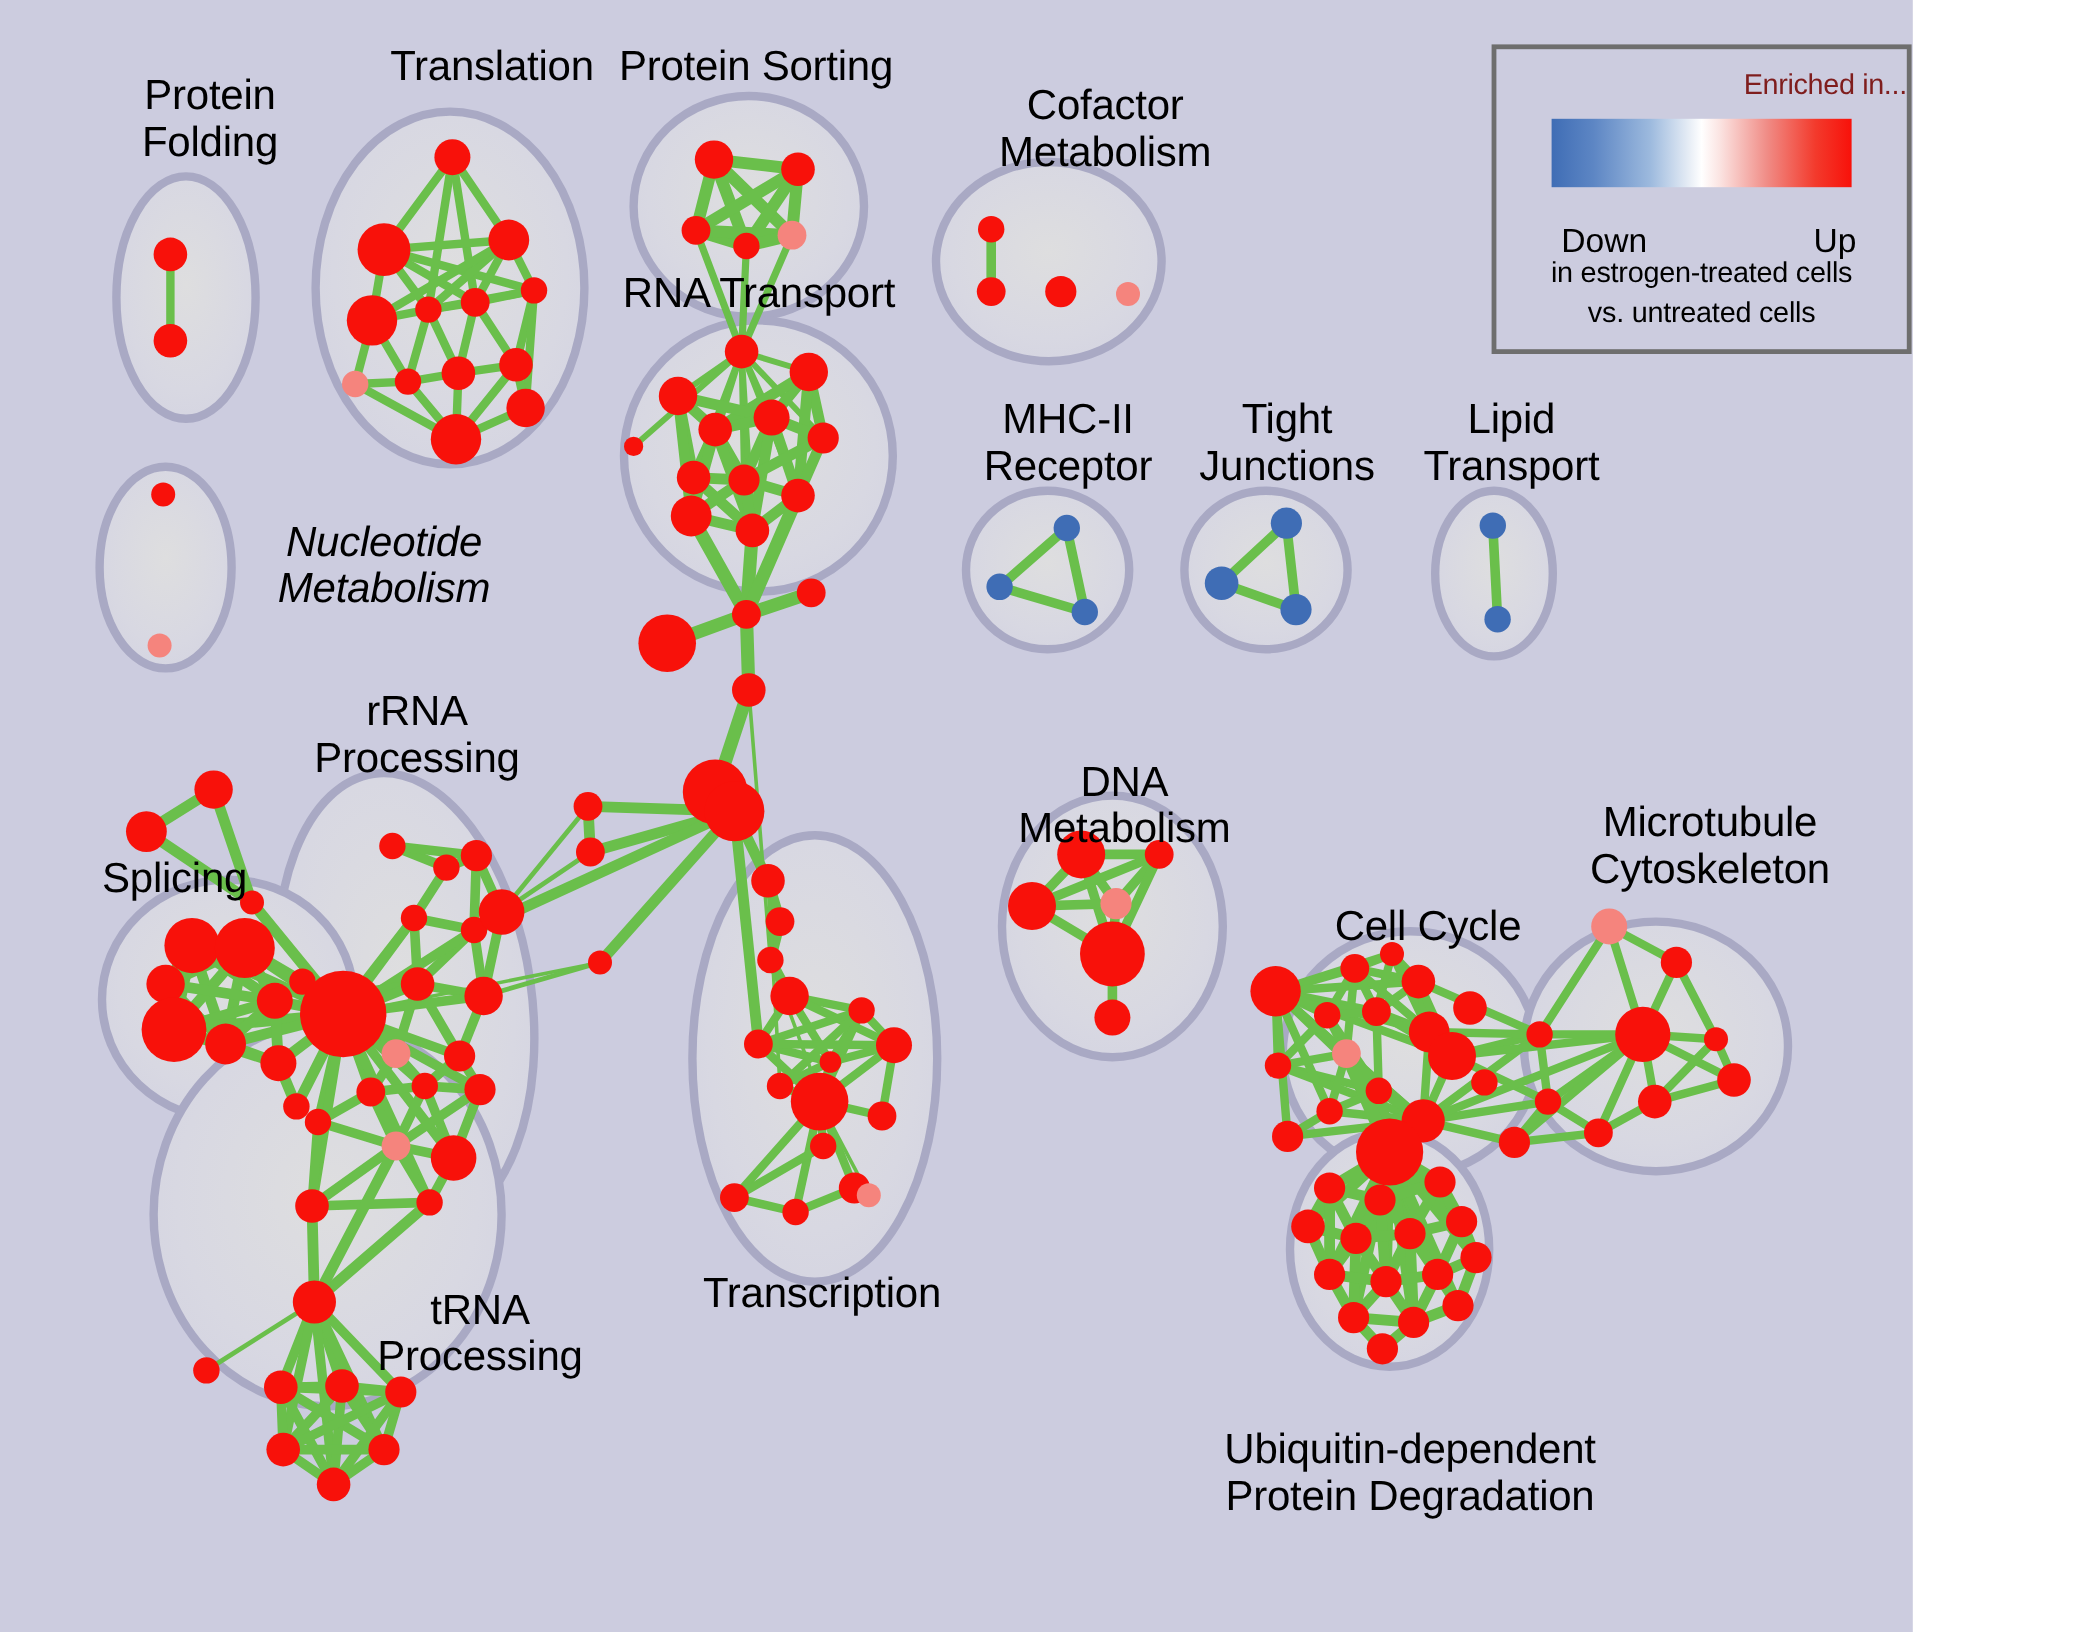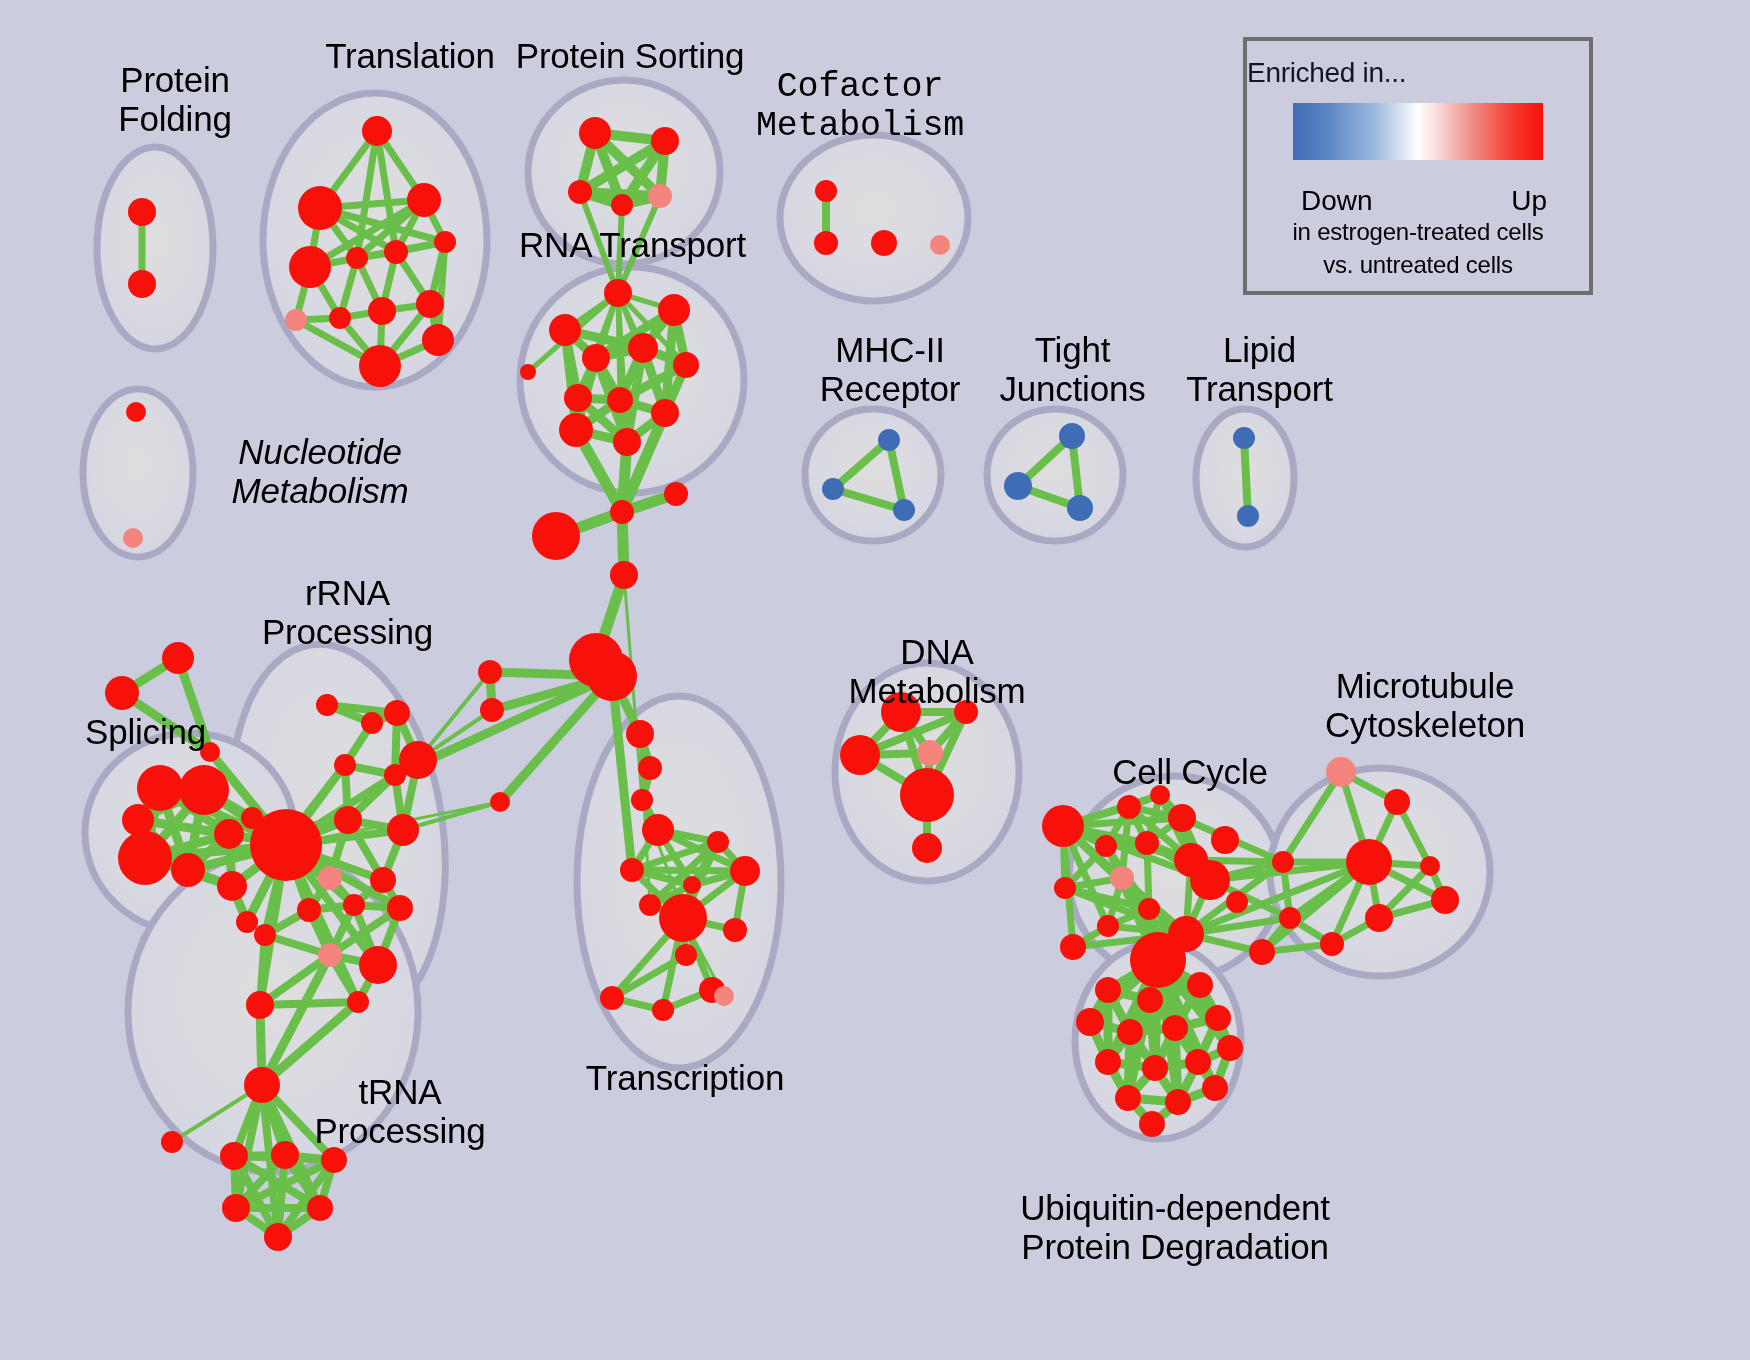--- a/index.html
+++ b/index.html
@@ -2,21 +2,21 @@
 <html><head>
 <meta charset="utf-8">
 <style>
   html, body {
     margin: 0;
     padding: 0;
     background: #ffffff;
   }
   #canvas {
     position: relative;
-    width: 1750px;
+    width: 1594px;
     height: 1360px;
     background: #ccccdf;
     overflow: hidden;
     font-family: "Liberation Sans", sans-serif;
   }
   #netsvg {
     position: absolute;
     left: 0; top: 0;
     width: 1750px;
     height: 1360px;
@@ -35,23 +35,23 @@
     position: absolute;
     left: 1243px;
     top: 37px;
     width: 350px;
     height: 258px;
     border: 4px solid #6e6e6e;
     box-sizing: border-box;
     background: #ccccdf;
   }
   #legend-title {
-    text-align: left;
-    font-size: 28px;
-    color: #0f172a;
+    text-align: right;
+    font-size: 24px;
+    color: #7f1d1d;
     margin-top: 16px;
     letter-spacing: -0.3px;
   }
   #legend-bar {
     margin: 14px auto 0 auto;
     width: 250px;
     height: 57px;
     background: linear-gradient(to right, #3f6db5 0%, #5d86c4 14%, #9dbade 33%, #e8eef6 46%, #ffffff 50%, #fbe4e2 56%, #f08b85 72%, #f33a2c 88%, #f8110a 100%);
   }
   #legend-down {
@@ -760,21 +760,21 @@
       <circle cx="1215" cy="1088" r="13" fill="#f8110a"></circle>
       <circle cx="1152" cy="1124" r="13" fill="#f8110a"></circle>
     </g>
   </svg>
 
   <div class="cluster-label" style="left:80px; top:60px; width:190px;">Protein
 Folding</div>
   <div class="cluster-label" style="left:290px; top:36px; width:240px;">Translation</div>
   <div class="cluster-label" style="left:505px; top:36px; width:250px;">Protein Sorting</div>
   <div class="cluster-label" style="left:510px; top:225px; width:245px;">RNA Transport</div>
-  <div class="cluster-label" style="left:745px; top:68px; width:230px;font-family:Liberation Mono, monospace;">Cofactor
+  <div class="cluster-label" style="left:806px; top:68px; width:230px;">Cofactor
 Metabolism</div>
   <div class="cluster-label" style="left:195px; top:432px; width:250px;font-style:italic;">Nucleotide
 Metabolism</div>
   <div class="cluster-label" style="left:800px; top:330px; width:180px;">MHC-II
 Receptor</div>
   <div class="cluster-label" style="left:985px; top:330px; width:175px;">Tight
 Junctions</div>
   <div class="cluster-label" style="left:1172px; top:330px; width:175px;">Lipid
 Transport</div>
   <div class="cluster-label" style="left:250px; top:573px; width:195px;">rRNA

